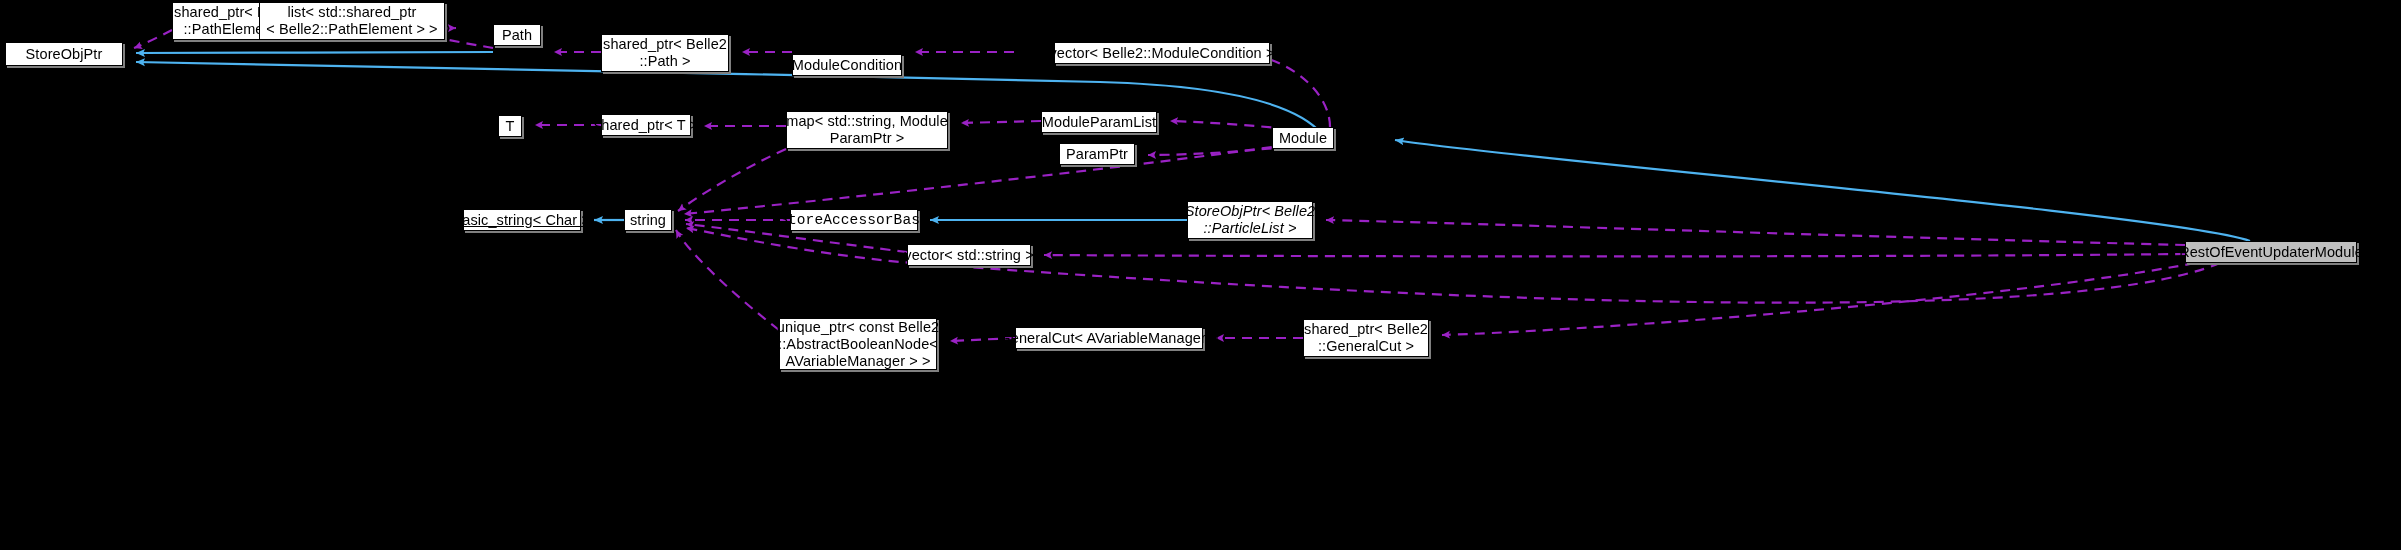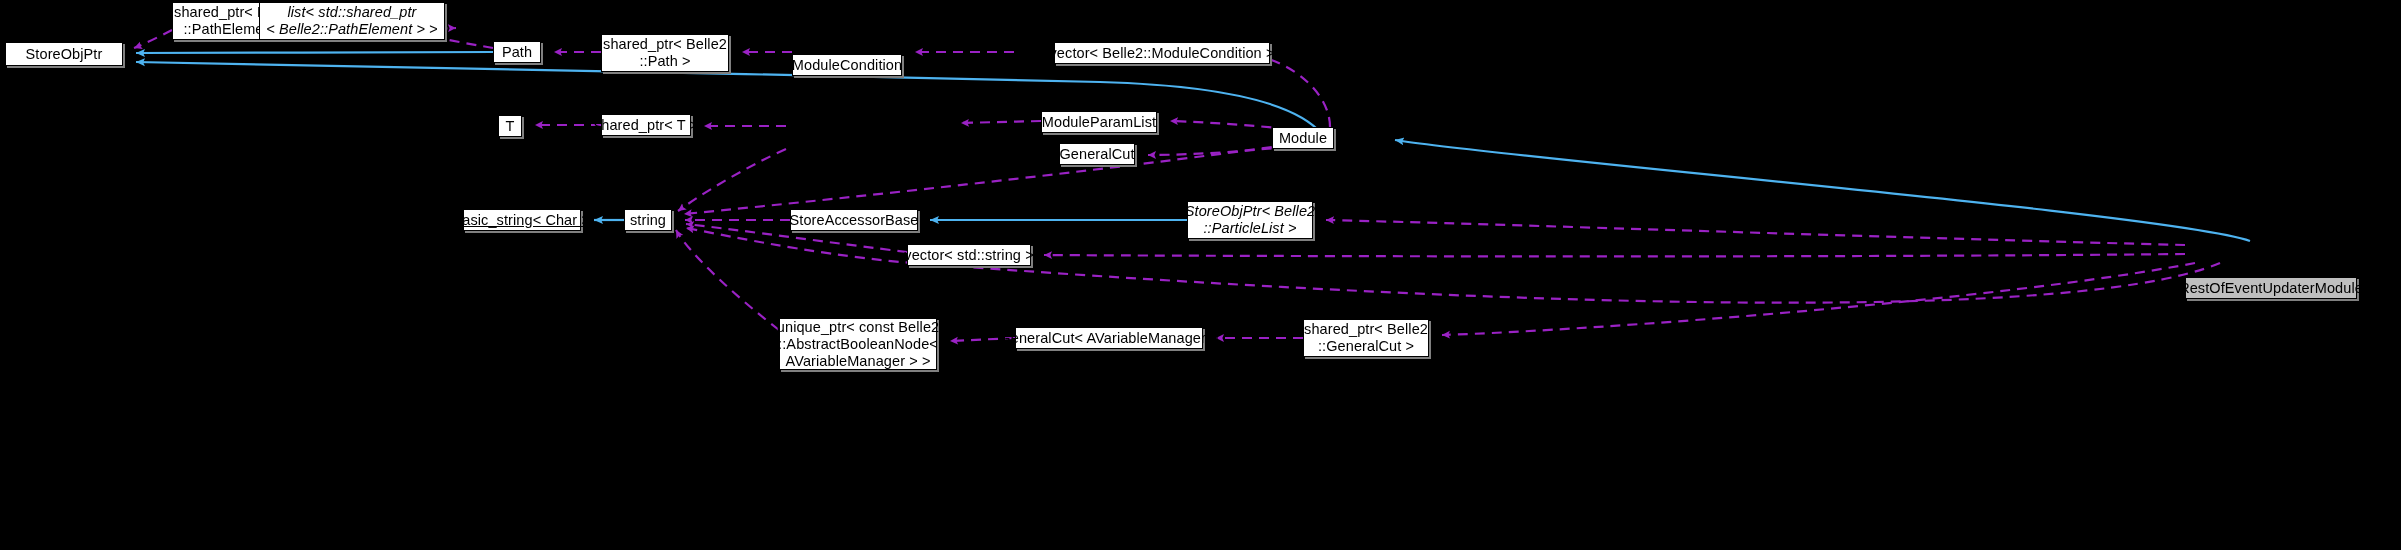--- a/index.html
+++ b/index.html
@@ -33,21 +33,20 @@
     justify-content: center;
     text-align: center;
     color: #000000;
     font-size: 14.5px;
     line-height: 17px;
     white-space: pre;
     letter-spacing: 0.1px;
   }
   .node.target {
     background: #bfbfbf;
-    margin-top: 36px;
   }
 </style>
 </head>
 <body>
 
 <div id="canvas">
   <svg id="edges" viewBox="0 0 2401 550" xmlns="http://www.w3.org/2000/svg">
     <defs>
       <marker id="arrow-usage" markerWidth="9" markerHeight="9" refX="8" refY="4.5" orient="auto" markerUnits="userSpaceOnUse">
         <path d="M8,4.5 L0,0.6 L1.6,4.5 L0,8.4 Z" fill="#9a22c4"></path>
@@ -87,35 +86,37 @@
       <path d="M1015,338 L950,341"></path>
       <path d="M1303,338 L1216,338"></path>
       <path d="M2195,263 C2000,300 1600,330 1442,335"></path>
       <path d="M2220,263 C2060,330 1400,300 900,262 C800,252 720,234 686,228"></path>
       <path d="M779,330 C740,300 690,255 676,230"></path>
     </g>
   </svg>
 <div class="node" style="left: 5px; top: 42px; width: 118px; height: 24px;">StoreObjPtr</div>
     <div class="node" style="left: 172px; top: 2px; width: 128px; height: 38px;">shared_ptr&lt; Belle2
 ::PathElement &gt;</div>
-    <div class="node" style="left: 259px; top: 2px; width: 186px; height: 38px; font-style: italic;">list&lt; std::shared_ptr
+    <div class="node" style="left: 259px; top: 2px; width: 186px; height: 38px;">list&lt; std::shared_ptr
 &lt; Belle2::PathElement &gt; &gt;</div>
-    <div class="node" style="left: 493px; top: 41px; width: 48px; height: 22px;">Path</div>
+    <div class="node" style="left: 493px; top: 24px; width: 48px; height: 22px;">Path</div>
     <div class="node" style="left: 601px; top: 34px; width: 128px; height: 38px;">shared_ptr&lt; Belle2
 ::Path &gt;</div>
     <div class="node" style="left: 792px; top: 54px; width: 110px; height: 22px;">ModuleCondition</div>
     <div class="node" style="left: 1054px; top: 42px; width: 216px; height: 22px;">vector&lt; Belle2::ModuleCondition &gt;</div>
     <div class="node" style="left: 498px; top: 115px; width: 24px; height: 22px;">T</div>
     <div class="node" style="left: 601px; top: 114px; width: 90px; height: 22px;">shared_ptr&lt; T &gt;</div>
+    <div class="node" style="left: 786px; top: 111px; width: 162px; height: 38px;">map&lt; std::string, Module
+ParamPtr &gt;</div>
     <div class="node" style="left: 1041px; top: 111px; width: 116px; height: 22px;">ModuleParamList</div>
-    <div class="node" style="left: 1059px; top: 143px; width: 76px; height: 22px;">GeneralCut</div>
+    <div class="node" style="left: 1059px; top: 143px; width: 76px; height: 22px;">ParamPtr</div>
     <div class="node" style="left: 1272px; top: 127px; width: 62px; height: 22px;">Module</div>
     <div class="node" style="left: 463px; top: 209px; width: 118px; height: 22px; text-decoration: underline;">basic_string&lt; Char &gt;</div>
     <div class="node" style="left: 624px; top: 209px; width: 48px; height: 22px;">string</div>
-    <div class="node" style="left: 790px; top: 209px; width: 128px; height: 22px;">StoreAccessorBase</div>
+    <div class="node" style="left: 790px; top: 209px; width: 128px; height: 22px; font-family: Liberation Mono, monospace;">StoreAccessorBase</div>
     <div class="node" style="left: 1187px; top: 201px; width: 126px; height: 38px; font-style: italic;">StoreObjPtr&lt; Belle2
 ::ParticleList &gt;</div>
     <div class="node" style="left: 907px; top: 244px; width: 124px; height: 22px;">vector&lt; std::string &gt;</div>
     <div class="node target" style="left: 2185px; top: 241px; width: 172px; height: 22px;">RestOfEventUpdaterModule</div>
     <div class="node" style="left: 779px; top: 318px; width: 158px; height: 52px;">unique_ptr&lt; const Belle2
 ::AbstractBooleanNode&lt;
 AVariableManager &gt; &gt;</div>
     <div class="node" style="left: 1015px; top: 327px; width: 188px; height: 22px;">GeneralCut&lt; AVariableManager &gt;</div>
     <div class="node" style="left: 1303px; top: 319px; width: 126px; height: 38px;">shared_ptr&lt; Belle2
 ::GeneralCut &gt;</div>

